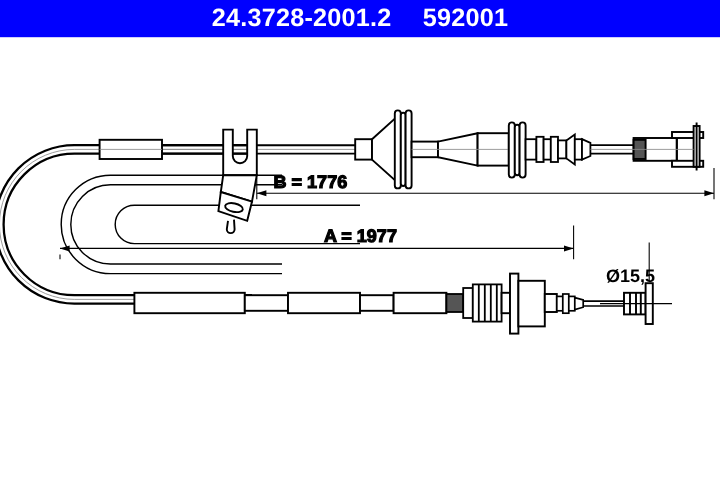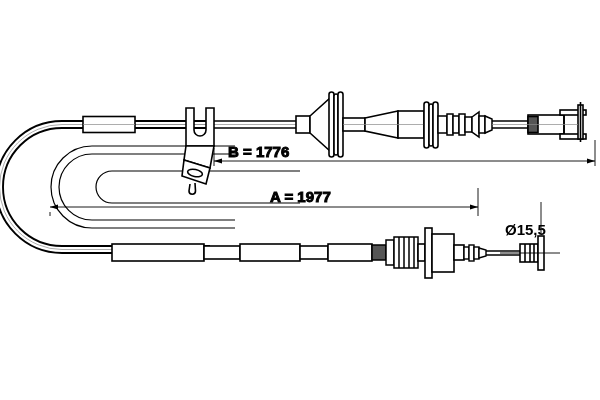--- a/index.html
+++ b/index.html
@@ -14,20 +14,24 @@
   #canvas{position:absolute;left:0;top:20px;width:600px;height:314px;}
   svg{display:block;}
   .lbl{font-family:"Liberation Sans",sans-serif;font-weight:bold;
        font-size:15px;fill:#000000;}
 </style>
 </head>
 <body>
 
 <div id="page">
 
+  <div id="header">
+    <span>24.3728-2001.2</span>
+    <span>592001</span>
+  </div>
 
   <div id="canvas">
   <svg width="600" height="369" viewBox="0 0 600 369" xmlns="http://www.w3.org/2000/svg">
 
     <g fill="none" stroke="#000000" stroke-linecap="butt" stroke-linejoin="miter">
 
       <g stroke-width="1.9">
 
         <path d="M 210,101 L 62,101 A 66,66 0 0 0 62,233 L 210,233"></path>
 

